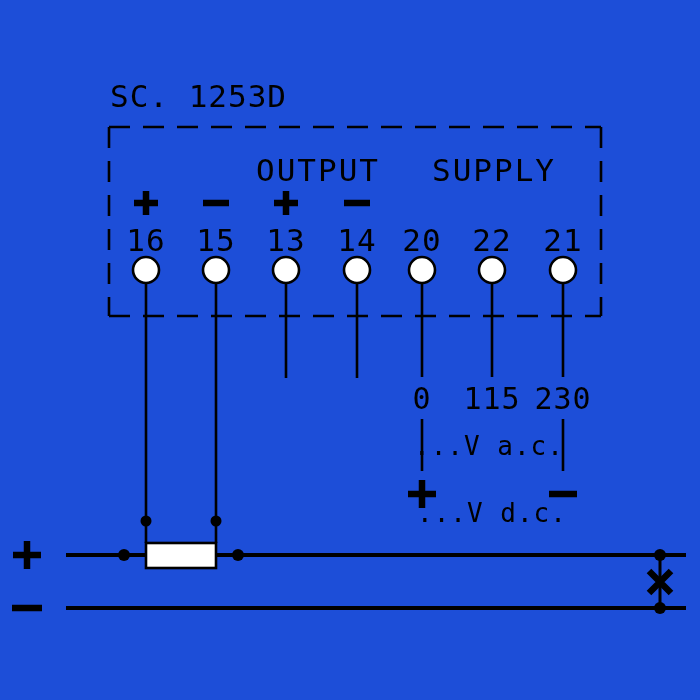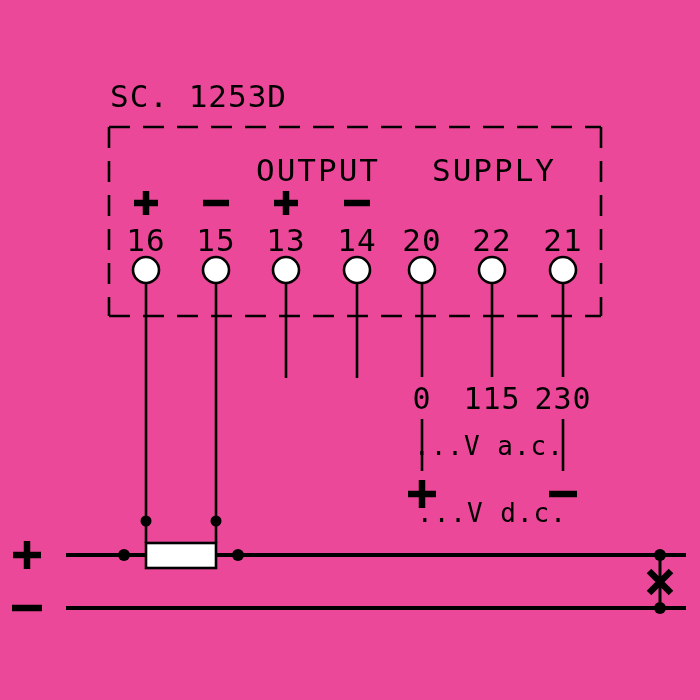--- a/index.html
+++ b/index.html
@@ -7,21 +7,21 @@
     padding: 0;
     background: #ffffff;
     width: 700px;
     height: 700px;
     overflow: hidden;
   }
   .stage {
     position: relative;
     width: 700px;
     height: 700px;
-    background: #ec4899;
+    background: #1d4ed8;
   }
   svg { display: block; }
   text {
     font-family: "DejaVu Sans Mono", "Liberation Mono", monospace;
     fill: #000000;
   }
   .t-title   { font-size: 31px; letter-spacing: 1px; }
   .t-section { font-size: 31px; letter-spacing: 2px; text-anchor: middle; }
   .t-num     { font-size: 31px; letter-spacing: 1px; text-anchor: middle; }
   .t-tap     { font-size: 30px; letter-spacing: 1px; text-anchor: middle; }

